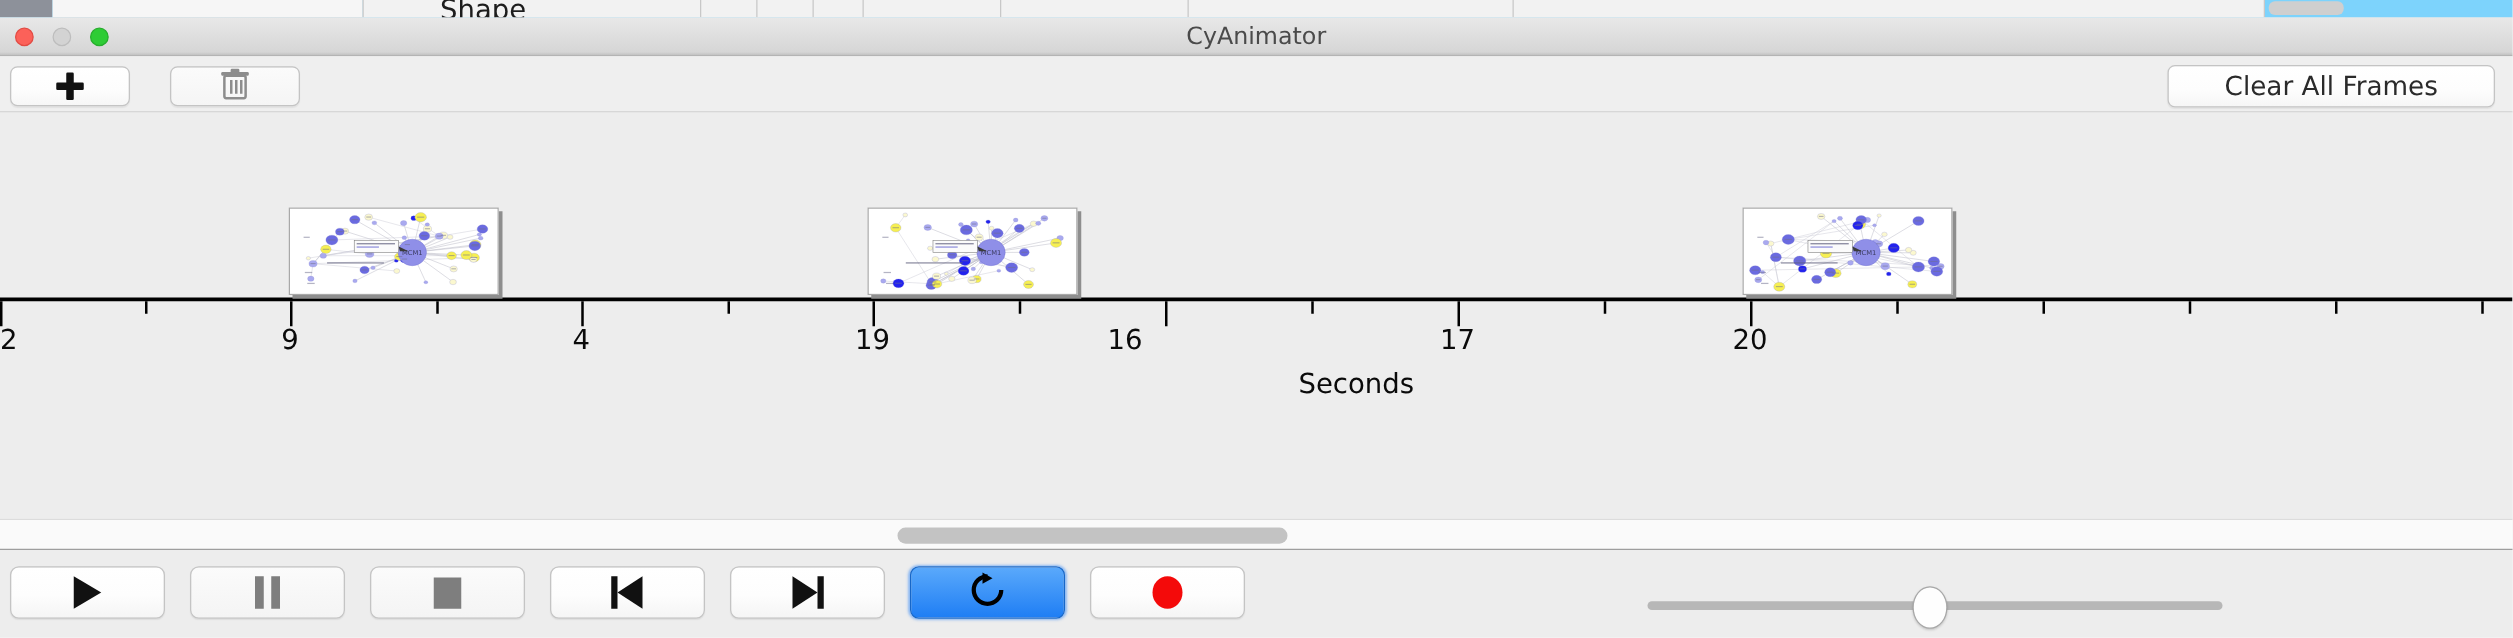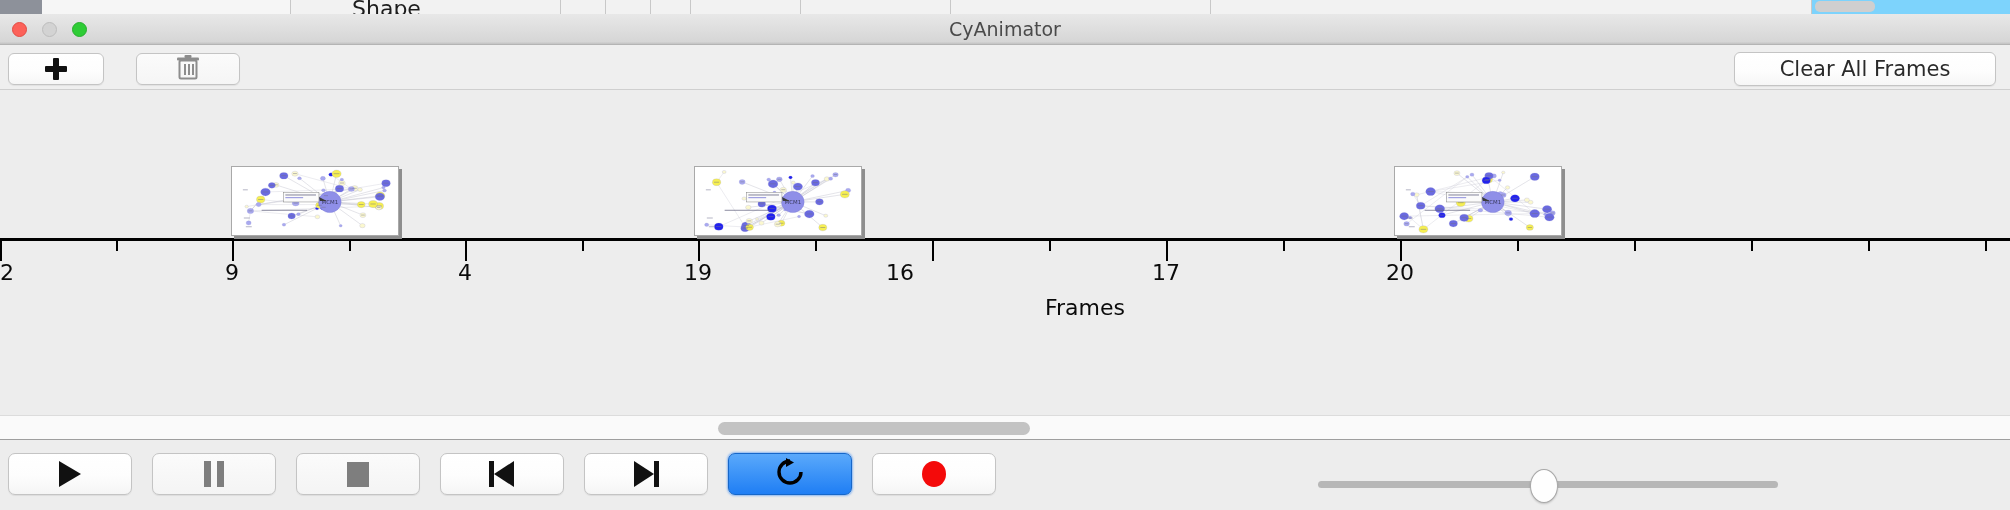--- a/index.html
+++ b/index.html
@@ -774,21 +774,21 @@
               <g>
                 <rect x="104" y="52" width="72" height="20" fill="#fbfbfb" stroke="#757575" stroke-width="0.9"></rect>
                 <rect x="108" y="56.5" width="62" height="2.2" fill="#5b5b7a" opacity="0.7"></rect>
                 <rect x="108" y="62" width="36" height="2.2" fill="#6a6ad0" opacity="0.7"></rect>
                 <path d="M176 62 L192 70 L178 70 Z" fill="#3a3a3a"></path>
               </g>
             </svg>
           </div>
         </div>
       </div>
-    <div class="axis-title" id="axis-title" style="left: 1085px;">Frames</div>
+    <div class="axis-title" id="axis-title" style="left: 1085px;">Seconds</div>
   </div>
 
   <div class="hscroll-area">
     <div class="hscroll-thumb" id="hthumb" style="left: 718px; width: 312px;"></div>
   </div>
 
   <div class="controls">
 
     <div class="cbtn" id="btn-play">
       <span class="ico-play"></span>

